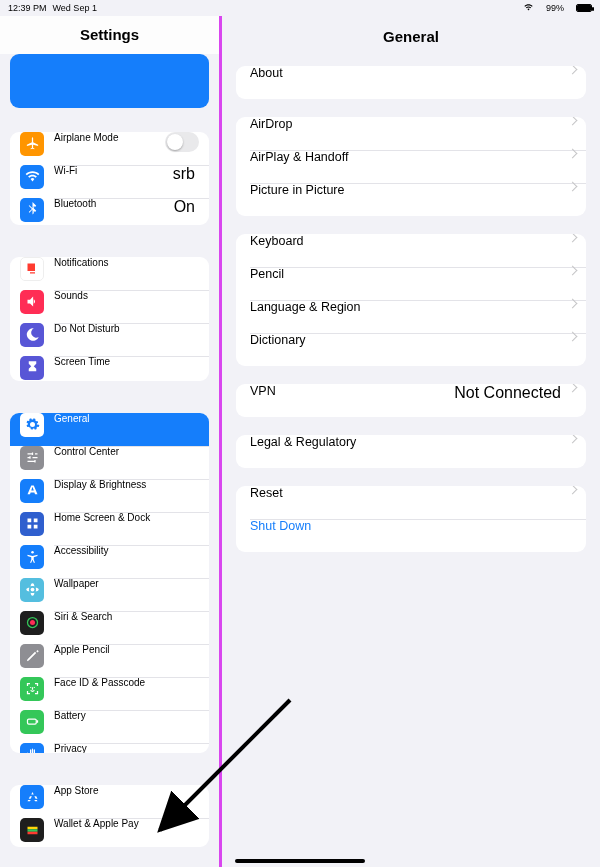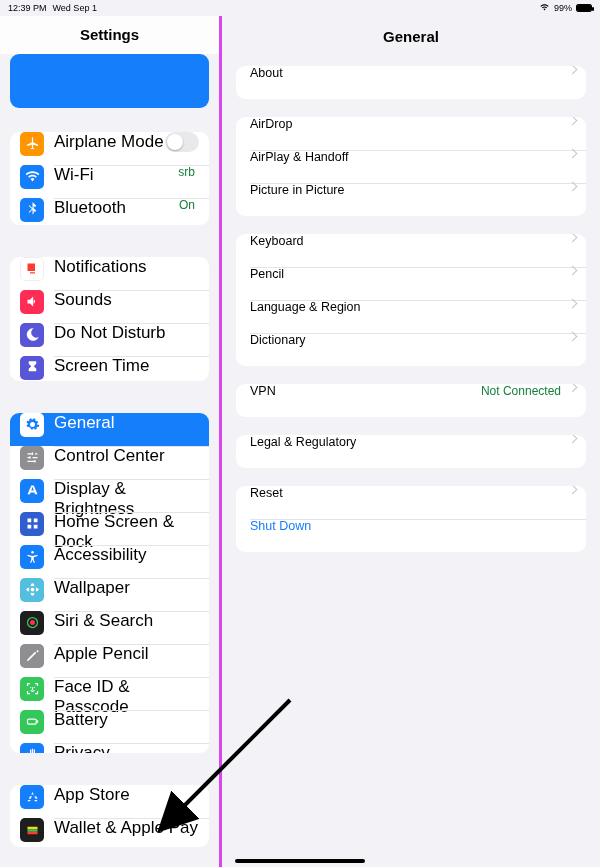--- a/index.html
+++ b/index.html
@@ -1,35 +1,35 @@
 <!DOCTYPE html>
 <html><head>
 <meta charset="utf-8">
 <style>
   * { box-sizing: border-box; margin: 0; padding: 0; font-family: -apple-system, "Helvetica Neue", Arial, sans-serif; }
   body { width: 600px; height: 867px; background: #f2f2f7; overflow: hidden; position: relative; }
   .statusbar { height: 16px; display: flex; justify-content: space-between; align-items: center; padding: 0 8px; font-size: 9px; color: #000; }
   .statusbar .left { display: flex; gap: 6px; }
-  .statusbar .right { display: flex; gap: 4px; align-items: center; }
+  .statusbar .right { display: flex; gap: 12px; align-items: center; }
   .batt { display:inline-block; width: 16px; height: 8px; border:1px solid #000; border-radius:2px; position:relative; }
   .batt::after { content:""; position:absolute; right:-3px; top:2px; width:2px; height:4px; background:#000; border-radius:1px;}
   .batt i { display:block; width:100%; height:100%; background:#000; border-radius:1px;}
   .columns { display:flex; height: 851px; }
   .sidebar { width: 222px; background:#f2f2f7; border-right:3px solid #d946ef; display:flex; flex-direction:column; }
   .sidebar-header { height:40px; display:flex; align-items:center; justify-content:center; font-weight:600; font-size:15px; background:#fdfdfd; }
   .main { flex:1; background:#f2f2f7; overflow-y:auto; }
   .main-header { height:40px; display:flex; align-items:center; justify-content:center; font-weight:600; font-size:15px; }
   .account-block { margin: 0 10px 12px 10px; height:58px; background:#157efb; border-radius:9px; }
   .group { margin: 12px 10px 20px 10px; background:#fff; border-radius:9px; overflow:hidden; }
   .row { display:flex; height:33px; padding: 0 10px 0 10px; position:relative; }
   .row + .row::before { content:""; position:absolute; left:44px; right:0; top:0; height:1px; background:#e3e3e8; }
   .row .icon { width:24px; height:24px; border-radius:5px; display:flex; align-items:center; justify-content:center; margin-right:10px; flex-shrink:0; }
   .row .icon svg { width:15px; height:15px; fill:#fff; }
-  .row .label { font-size:17px; color:#000; flex:1; }
-  .row .value { font-size:12px; color:#15803d; margin-right:4px; }
+  .row .label { font-size:10px; color:#000; flex:1; }
+  .row .value { font-size:16px; color:#000000; margin-right:4px; }
   .row .toggle { width:34px; height:20px; background:#e9e9eb; border-radius:10px; position:relative; }
   .row .toggle::after { content:""; position:absolute; left:2px; top:2px; width:16px; height:16px; background:#fff; border-radius:50%; box-shadow:0 1px 2px rgba(0,0,0,.3); }
   .row.selected { background:#157efb; }
   .row.selected .label { color:#fff; }
   .row.selected .icon { background:#fff !important; }
   .row.selected .icon svg { fill:#157efb; }
   .main .group { margin: 10px 14px 18px 14px; }
   .main .row { height:33px; padding:0 10px 0 14px; }
   .main .row + .row::before { left:14px; }
   .main .row .label { font-size:12.5px; }

